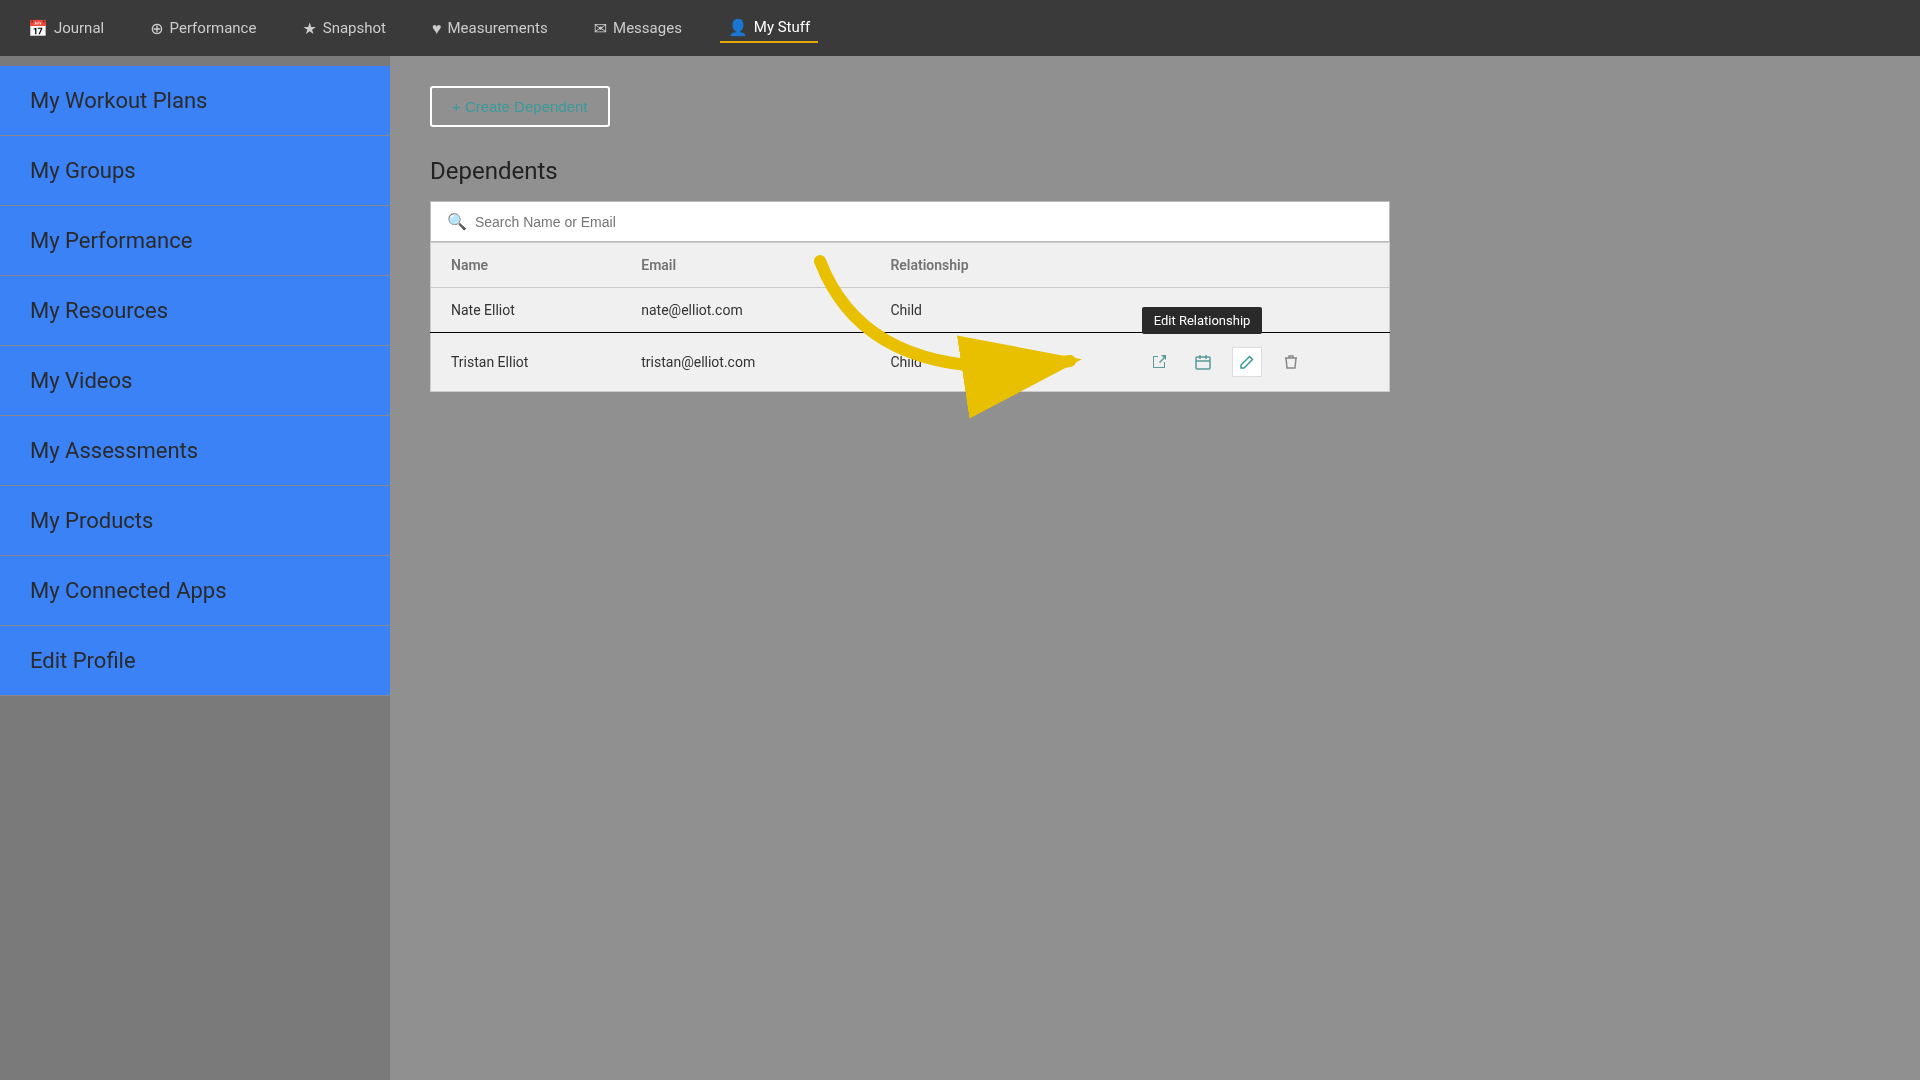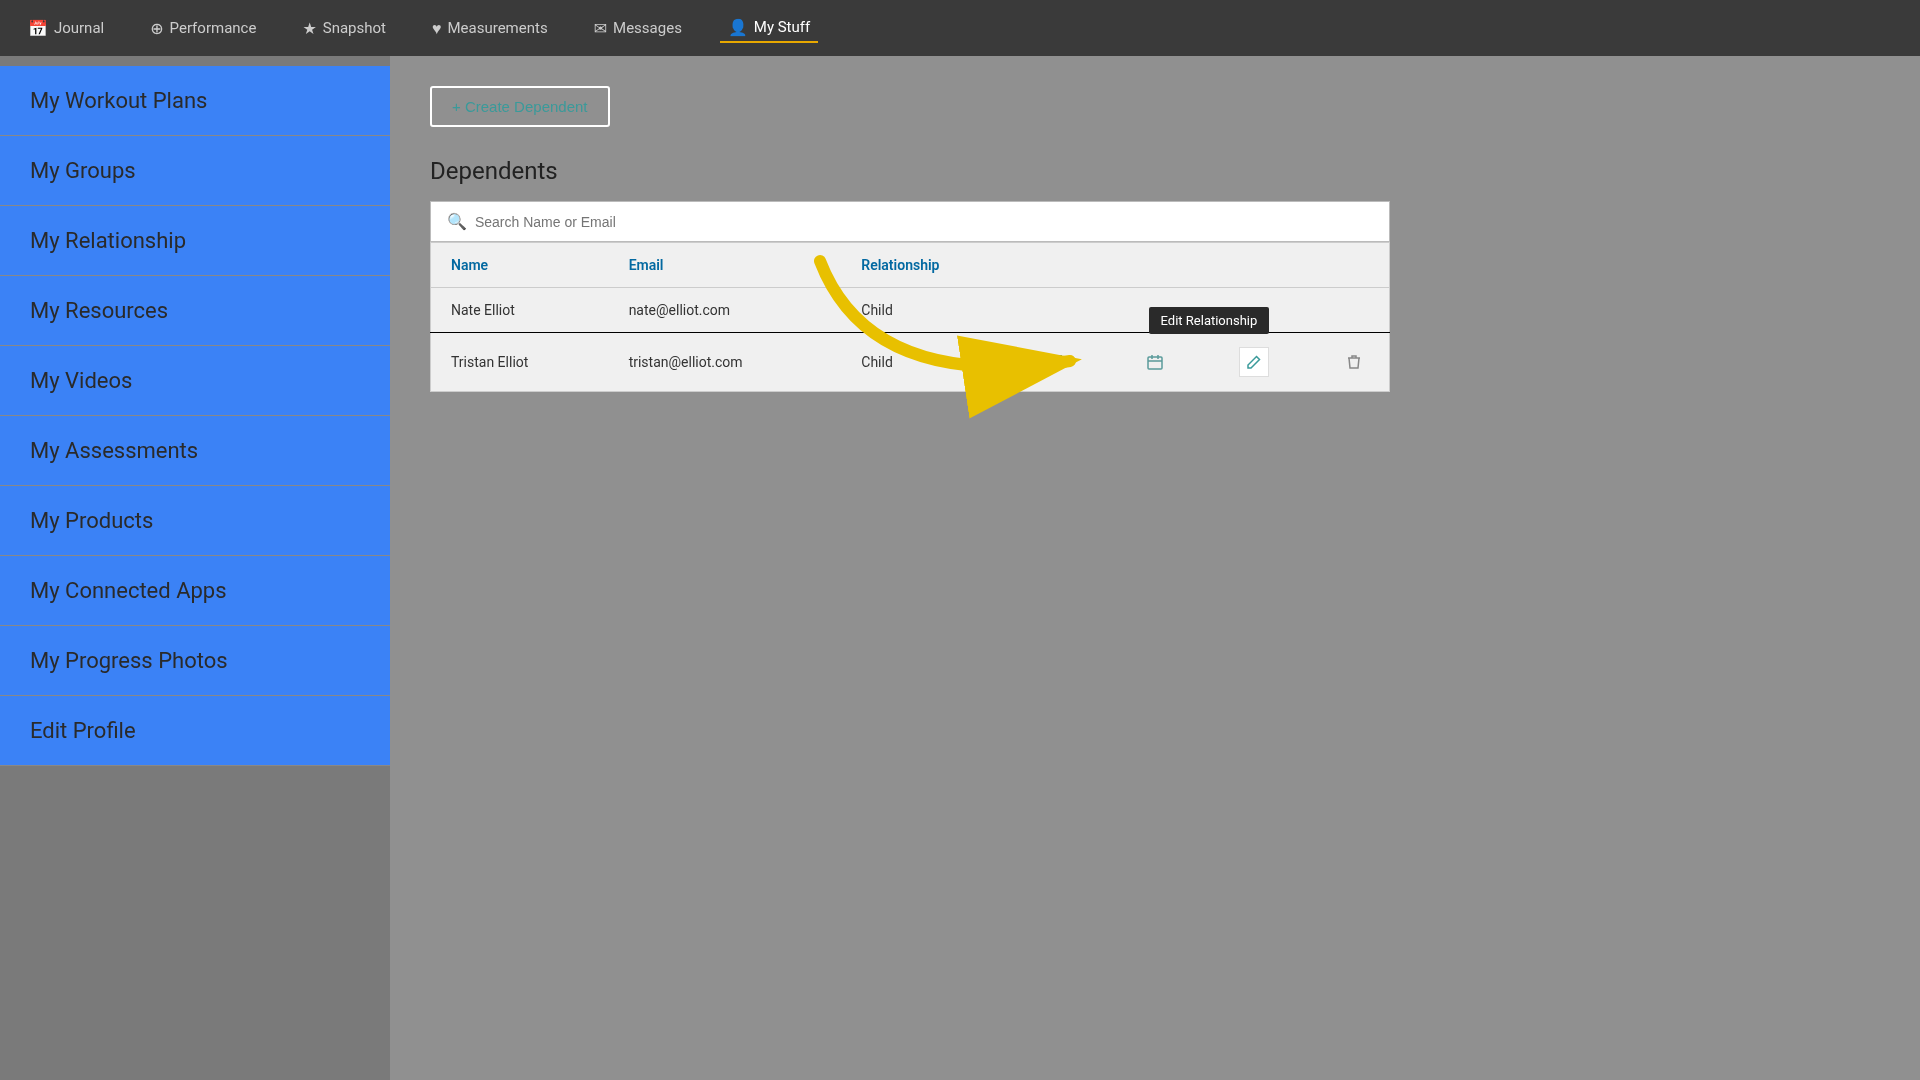--- a/index.html
+++ b/index.html
@@ -119,40 +119,40 @@
       max-width: 960px;
       border-collapse: collapse;
       background: #f0f0f0;
       border: 1px solid #ccc;
     }
     .dependents-table th {
       text-align: left;
       padding: 14px 20px;
       font-size: 14px;
       font-weight: 600;
-      color: #0369a1;
+      color: #737373;
       border-bottom: 1px solid #ccc;
       background: #f0f0f0;
     }
     .dependents-table td {
       padding: 14px 20px;
       font-size: 14px;
       color: #333;
       border-bottom: 1px solid #000000;
     }
     .dependents-table tr:last-child td {
       border-bottom: none;
     }
 
     
     .action-icons {
       display: flex;
       align-items: center;
-      gap: 28px;
-      justify-content: space-between;
+      gap: 14px;
+      justify-content: center;
     }
     .action-icon {
       width: 30px;
       height: 30px;
       display: flex;
       align-items: center;
       justify-content: center;
       cursor: pointer;
       color: #666;
       font-size: 16px;
@@ -231,39 +231,36 @@
 <div class="layout">
 
   <aside class="sidebar">
     <div class="sidebar-item">
       <span>My Workout Plans</span>
     </div>
     <div class="sidebar-item">
       <span>My Groups</span>
     </div>
     <div class="sidebar-item">
-      <span>My Relationship</span>
+      <span>My Performance</span>
     </div>
     <div class="sidebar-item">
       <span>My Resources</span>
     </div>
     <div class="sidebar-item">
       <span>My Videos</span>
     </div>
     <div class="sidebar-item">
       <span>My Assessments</span>
     </div>
     <div class="sidebar-item">
       <span>My Products</span>
     </div>
     <div class="sidebar-item">
       <span>My Connected Apps</span>
-    </div>
-    <div class="sidebar-item">
-      <span>My Progress Photos</span>
     </div>
     <div class="sidebar-item">
       <span>Edit Profile</span>
     </div>
   </aside>
 
   <main class="main-content">
     
     <button class="create-btn">
       <span>+ Create Dependent</span>

